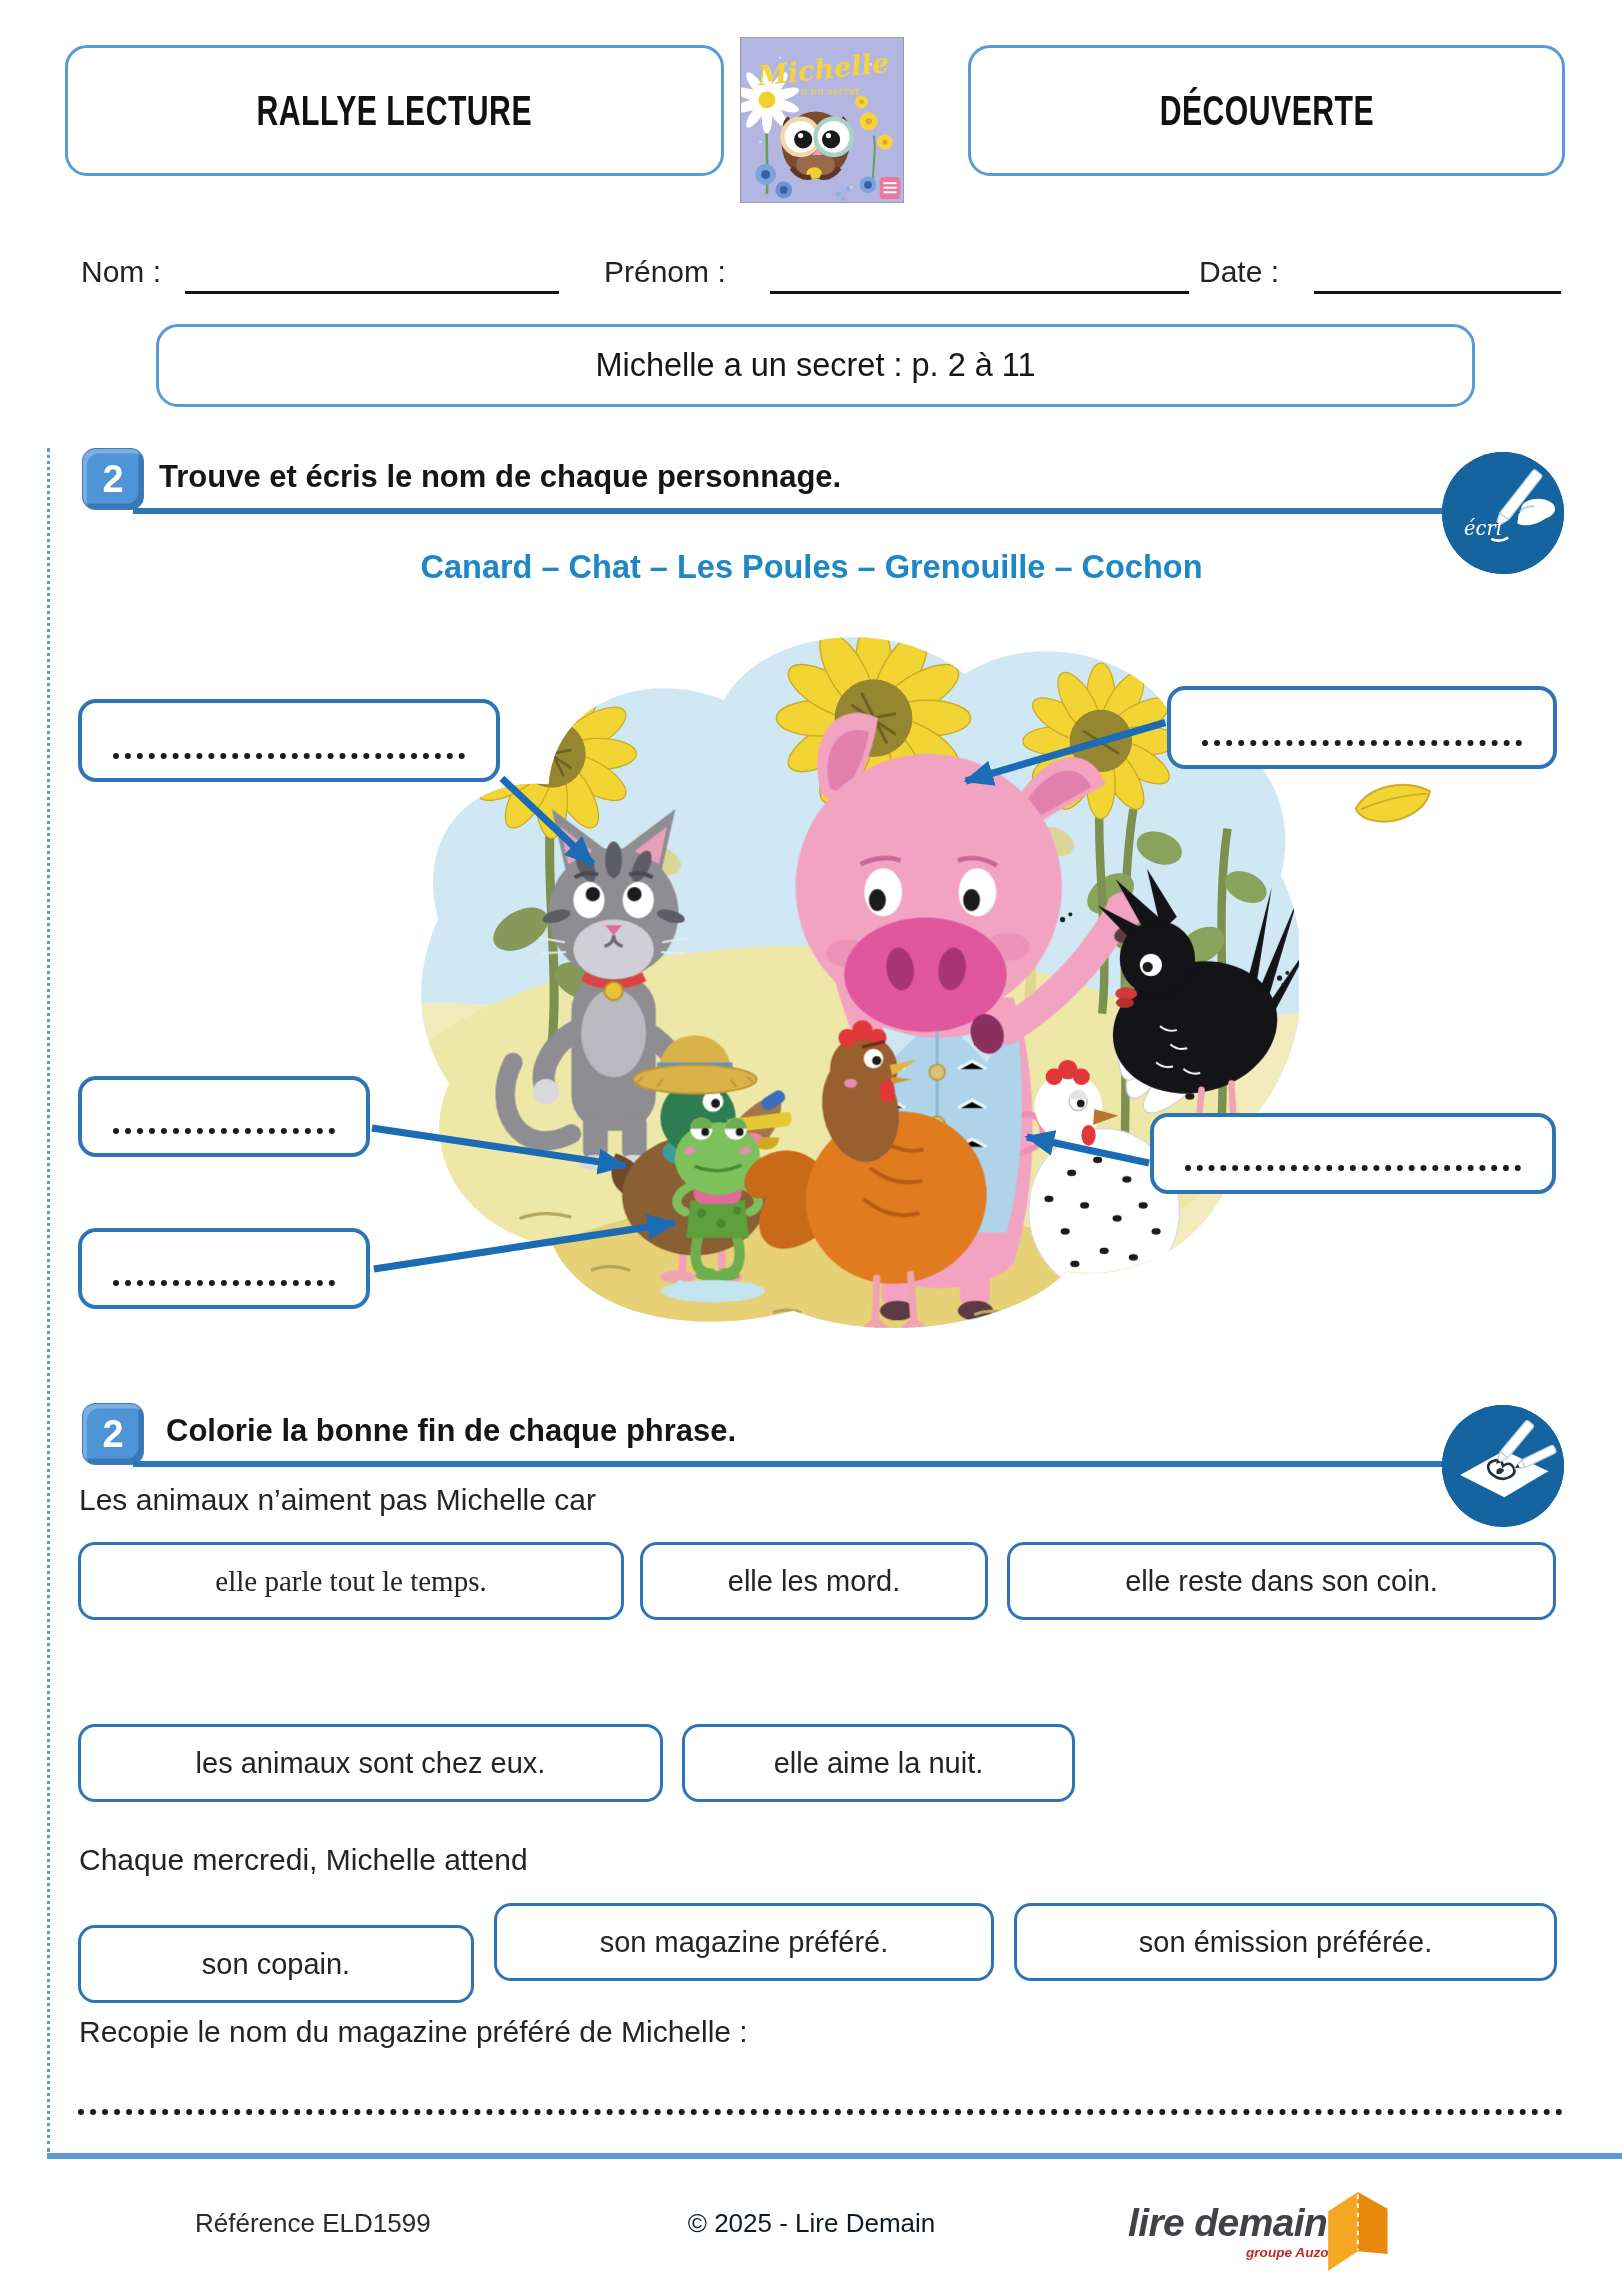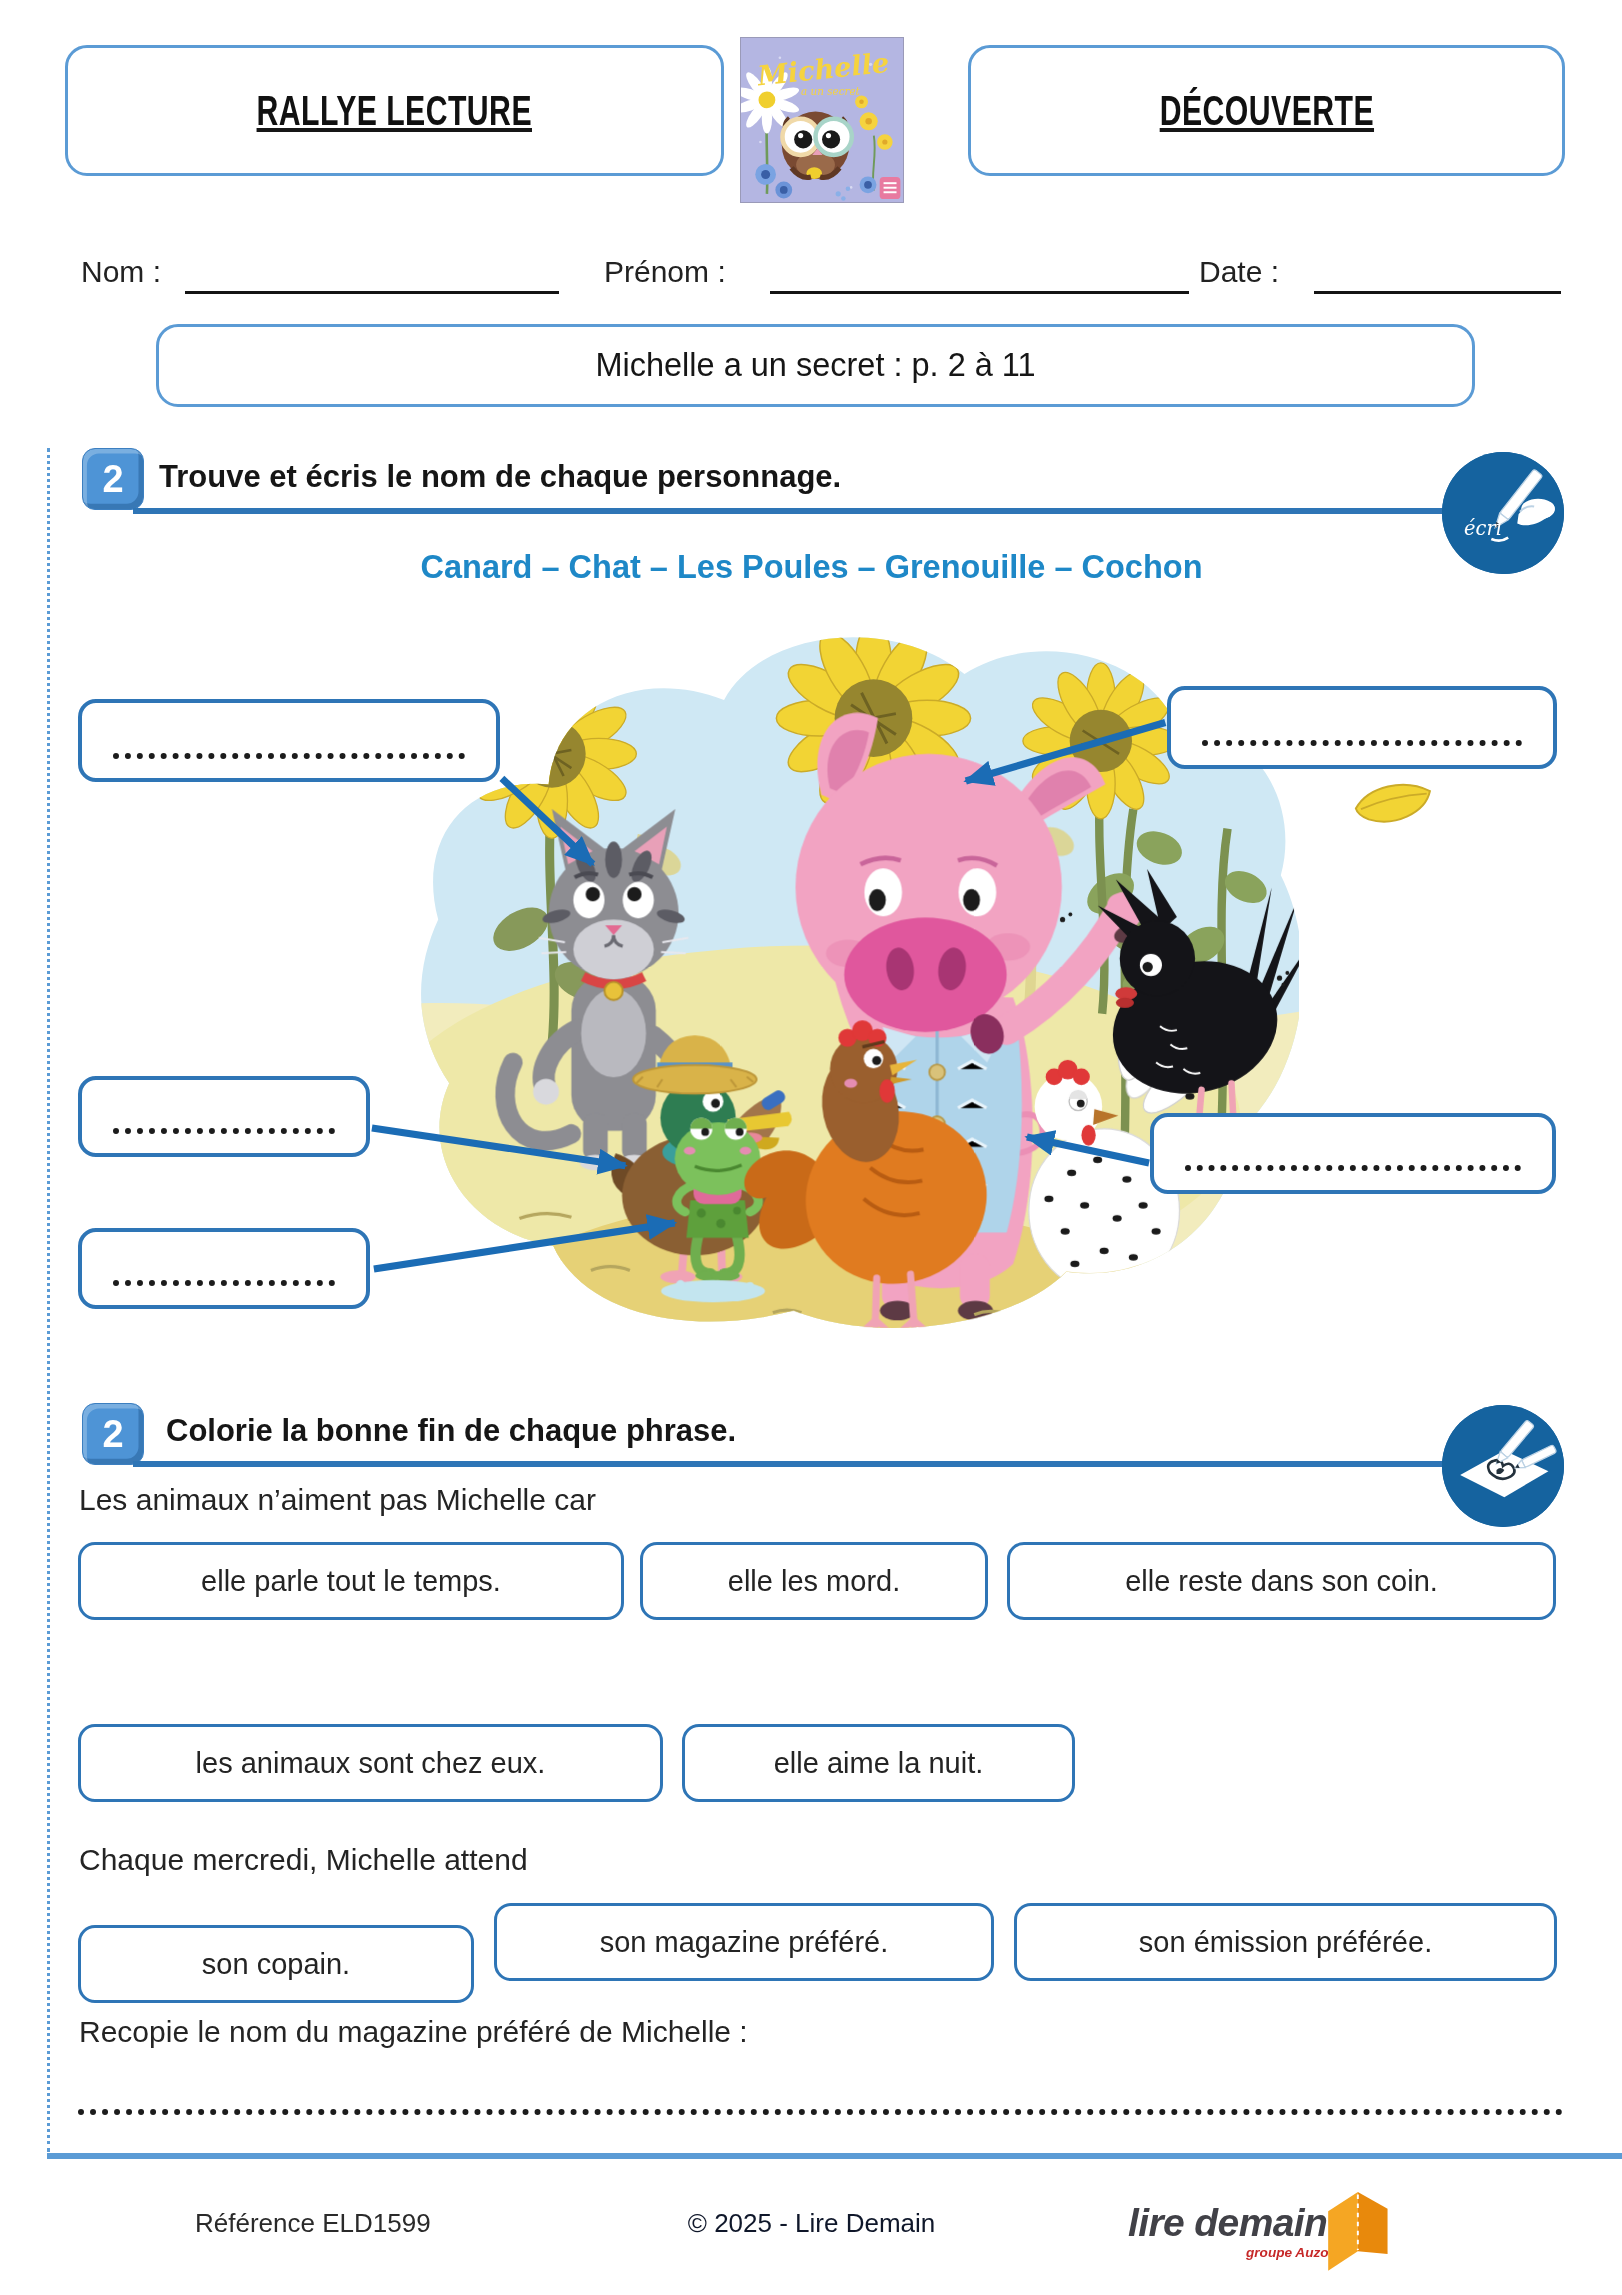--- a/index.html
+++ b/index.html
@@ -1,19 +1,19 @@
 <!DOCTYPE html>
 <html style="font-size:10.4px"><head>
 <meta charset="utf-8">
 <style>
   html,body{margin:0;padding:0;background:#fff;}
   .page{position:relative;width:1623px;height:2295px;background:#fff;overflow:hidden;
         font-family:"Liberation Sans", sans-serif;color:#161616;}
   .hdrbox{position:absolute;border:3.9px solid #5b9bd5;border-radius:22px;background:#fff;
-          display:flex;align-items:center;justify-content:center;text-decoration:underline;}
+          display:flex;align-items:center;justify-content:center;}
   .cond{display:inline-block;font-weight:800;font-size:42px;letter-spacing:0.6px;
         transform:scaleX(.72);transform-origin:center;white-space:nowrap;color:#111;}
   .fieldlabel{position:absolute;font-size:30px;color:#222;}
   .wline{position:absolute;height:3.2px;background:#141414;}
   .titlebox{position:absolute;left:156px;top:324px;width:1313px;height:77px;
             border:3.2px solid #5b9bd5;border-radius:22px;background:#fff;
             display:flex;align-items:center;justify-content:center;font-weight:400;font-size:32.5px;}
   .vdots{position:absolute;left:47px;top:448px;height:1704px;width:0;border-left:3.9px dotted #5b9bd5;}
   .badge{position:absolute;width:60px;height:60px;border-radius:13px;background:#4e94d6;
          border:1.9px solid #3c7fc0;color:#fff;font-size:38px;font-weight:700;
@@ -584,21 +584,21 @@
       </g>
       <g transform="rotate(64 140 84)">
         <rect x="133" y="46" width="13" height="54" rx="4" fill="#fff" stroke="#bcd2e4" stroke-width="2"></rect>
         <path d="M133 100 L146 100 L139.5 114 Z" fill="#fff" stroke="#bcd2e4" stroke-width="2"></path>
         <path d="M136 108 L143 108 L139.5 114 Z" fill="#23313c"></path>
       </g>
     </svg>
   </div>
 
   <div class="stem" style="left:79px;top:1483px;">Les animaux n’aiment pas Michelle car</div>
-  <div class="choice" style="left:78px;top:1542px;width:546px;height:78px;">
+  <div class="choice" style="left:78px;top:1542px;width:546px;height:78px;font-family:Liberation Serif, serif;">
     <span>elle parle tout le temps.</span>
   </div>
   <div class="choice" style="left:640px;top:1542px;width:348px;height:78px;">
     <span>elle les mord.</span>
   </div>
   <div class="choice" style="left:1007px;top:1542px;width:549px;height:78px;">
     <span>elle reste dans son coin.</span>
   </div>
 
   <div class="choice" style="left:78px;top:1724px;width:585px;height:78px;">

